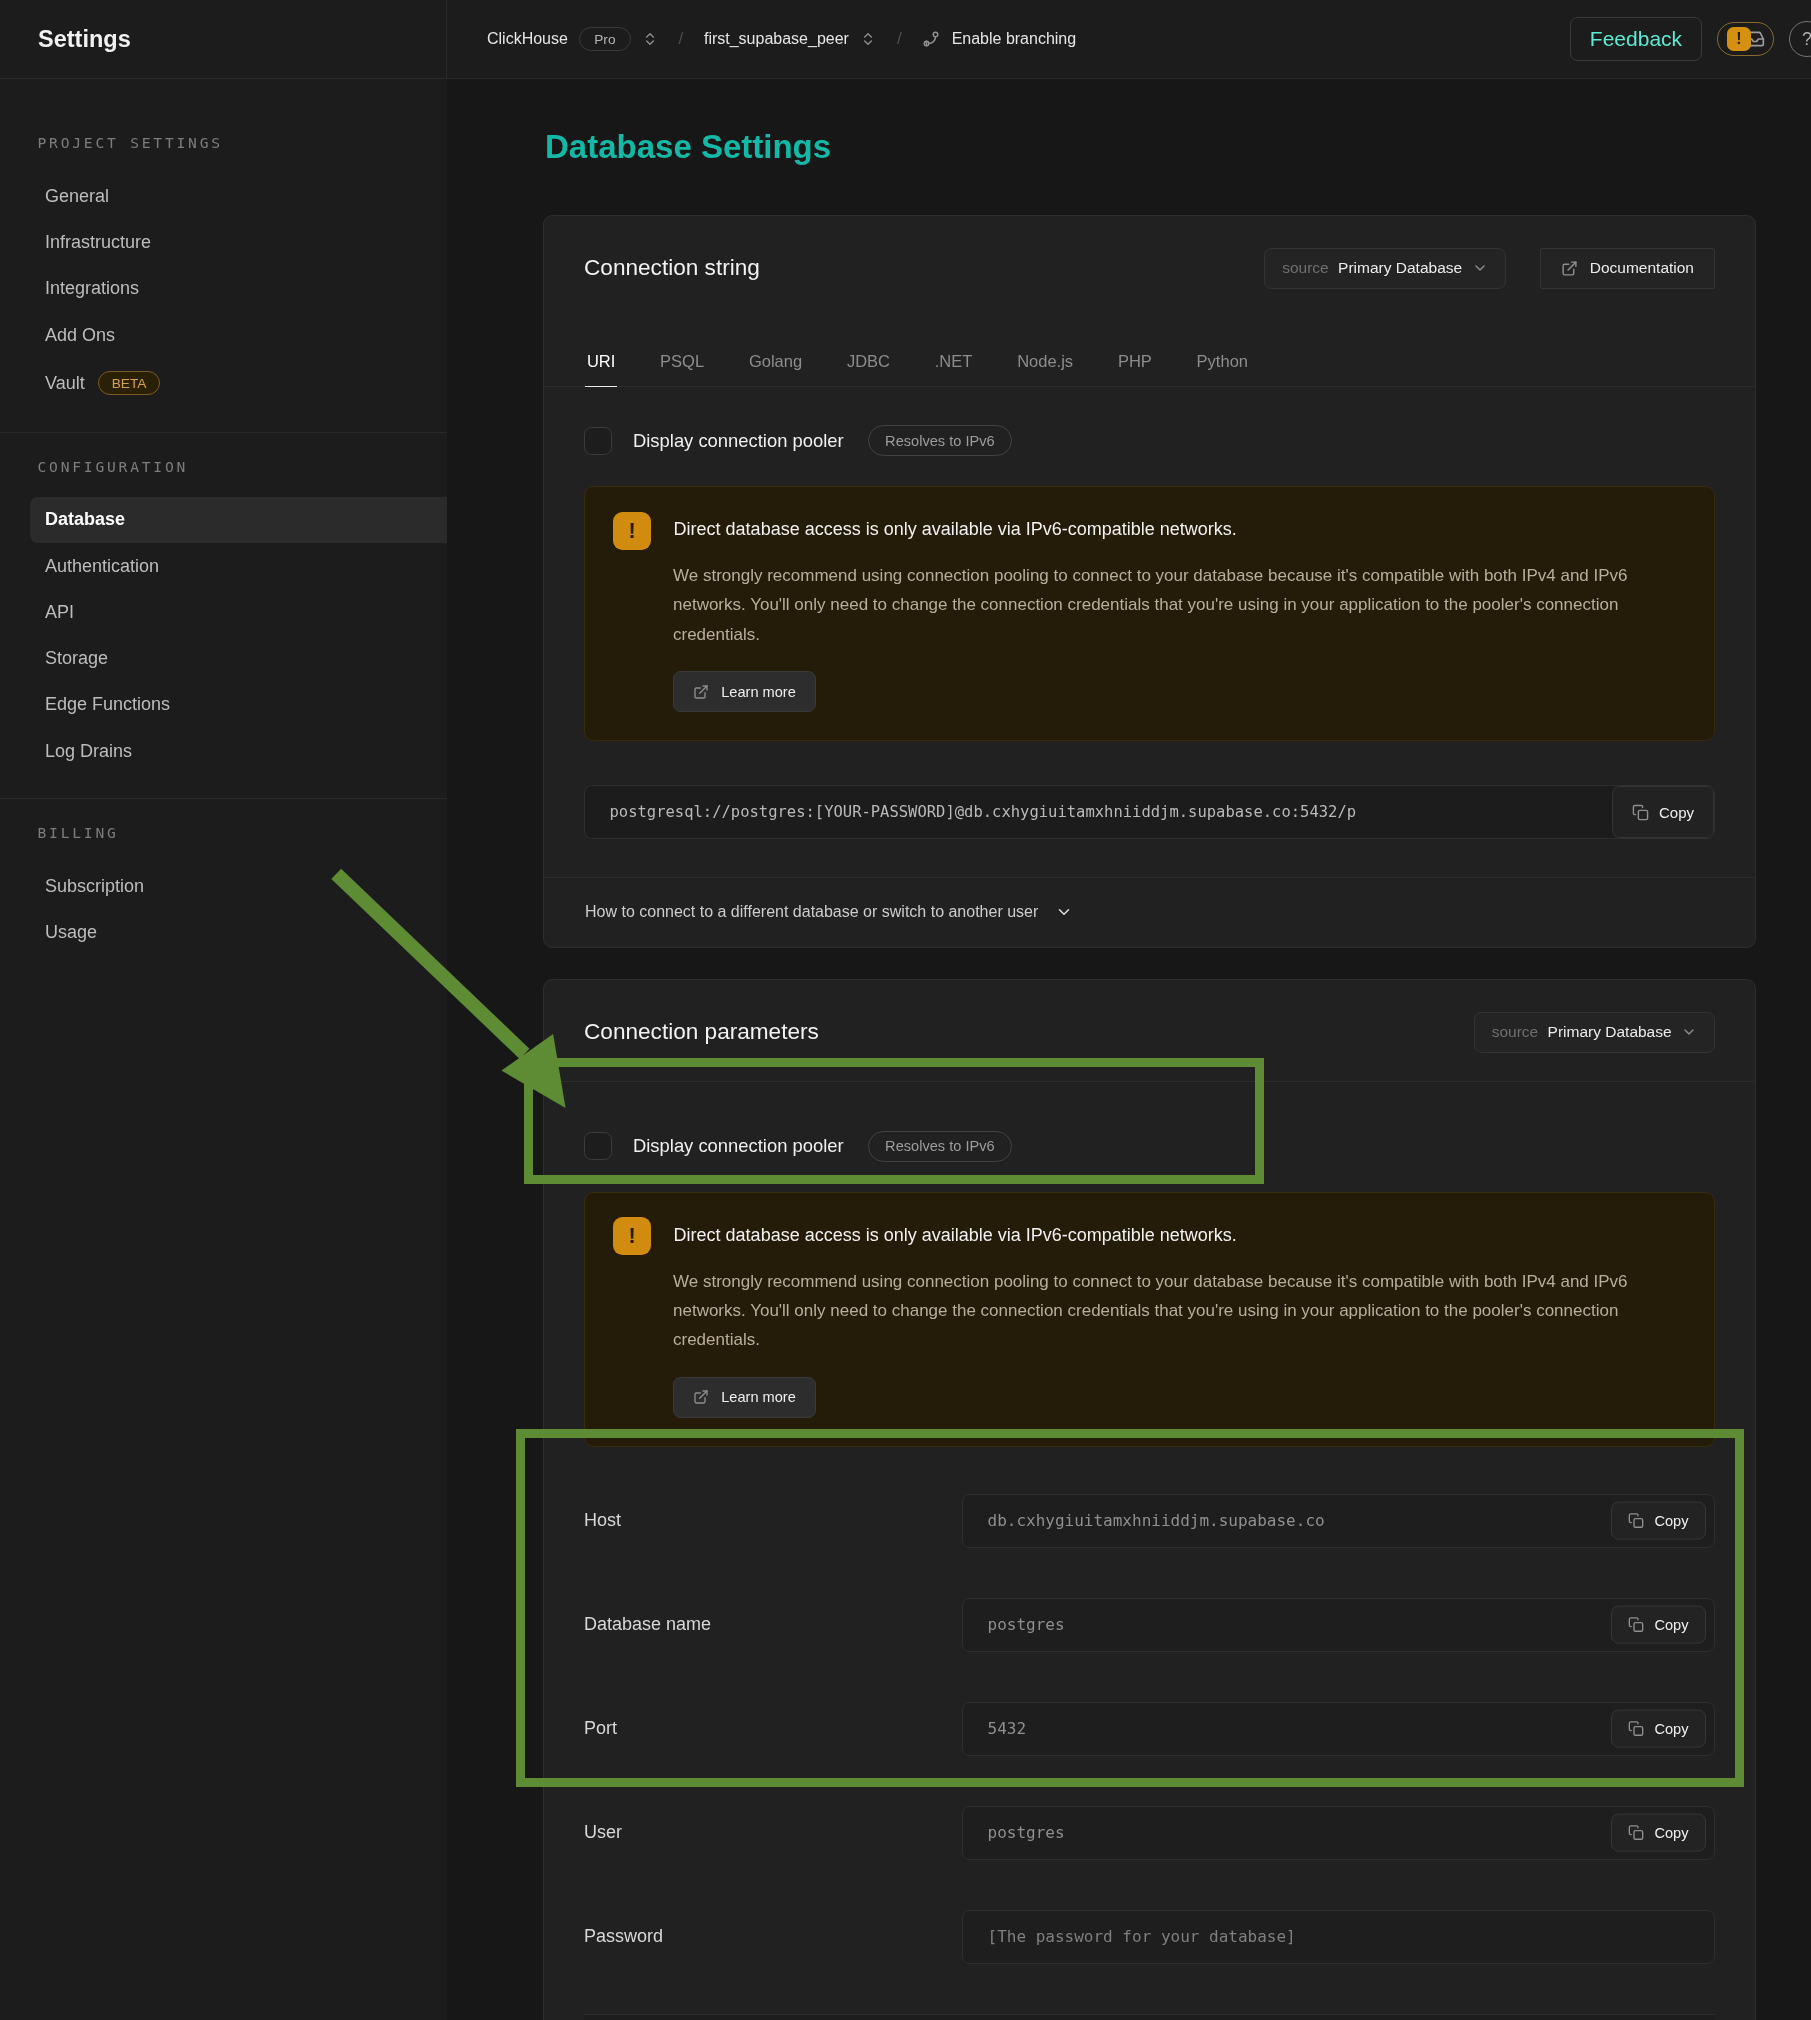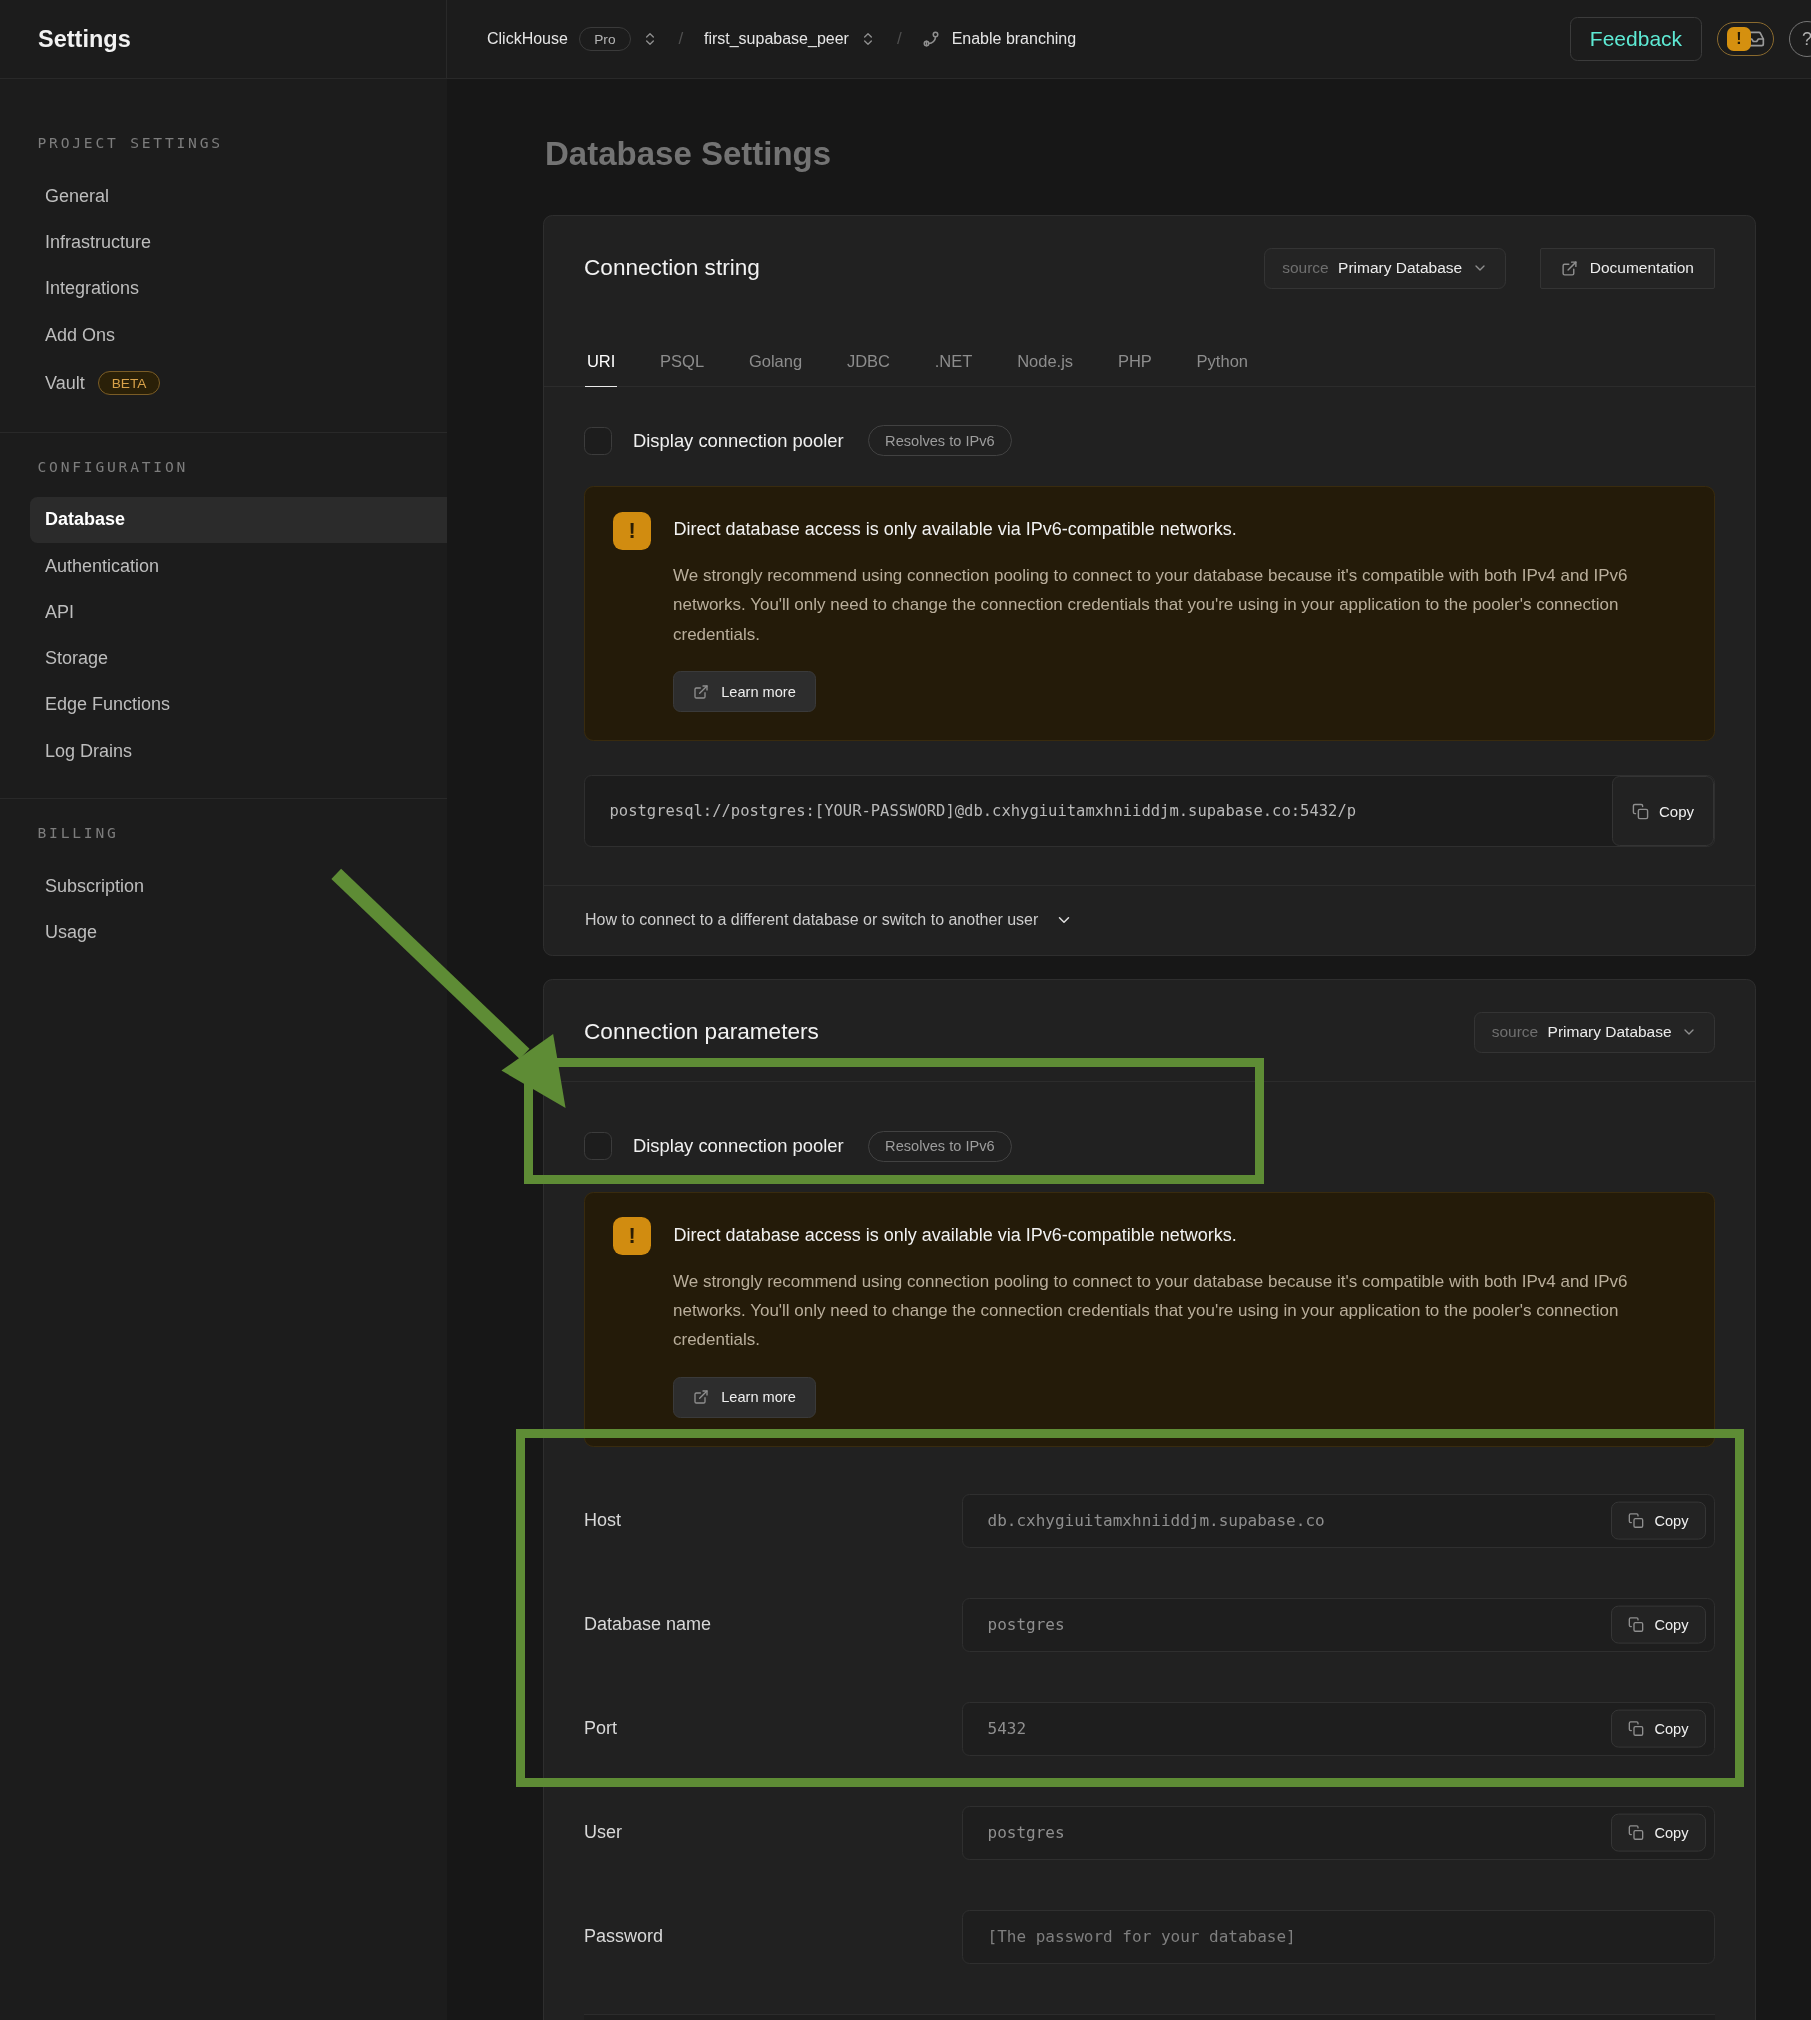--- a/index.html
+++ b/index.html
@@ -43,21 +43,21 @@
     color:#7d7d7d; margin:19px 7.5px 22.6px; }
   .side-item { font-size:18px; color:#bdbdbd; padding:12.2px 15px; margin:0.9px 0; border-radius:7.5px; cursor:pointer;
     display:flex; align-items:center; gap:13px; }
   .side-item.active { background:#2b2b2b; color:#ffffff; font-weight:700; }
   .side-divider { border-top:0.9px solid #292929; margin:24.5px 0; }
   .badge-beta { border:0.9px solid #7a5c26; background:#2a2008; color:#d7a14a; border-radius:941px;
     font-size:13.7px; padding:3.8px 13px; font-weight:400; }
 
   
   .main { position:absolute; left:447px; top:79px; right:0; bottom:0; background:#171717; }
-  .page-title { position:absolute; left:98px; top:56px; font-size:33px; font-weight:600; color:#737373; }
+  .page-title { position:absolute; left:98px; top:49px; font-size:33px; font-weight:600; color:#14b8a6; }
 
   .card { position:absolute; left:96px; width:1213px; background:#212121;
     border:0.9px solid #2e2e2e; border-radius:9.4px; }
   .card1 { top:136px; }
   .card2 { top:900px; height:1092px; }
 
   .card-head { display:flex; align-items:center; justify-content:space-between; padding:32px 40px 0; }
   .card2 .card-head { padding-bottom:28px; border-bottom:0.9px solid #2c2c2c; }
   .card-title { font-size:22.6px; color:#f2f2f2; font-weight:400; }
   .head-controls { display:flex; align-items:center; gap:34px; }
@@ -84,22 +84,22 @@
 
   .warning { background:#241b09; border:0.9px solid #392b0e; border-radius:9.4px; padding:24.5px 28px 28px; }
   .warn-head { display:flex; align-items:flex-start; gap:22.6px; }
   .warn-icon { width:38px; height:38px; border-radius:9.4px; background:#d18c10; color:#2b1d04;
     font-weight:700; font-size:21.7px; display:flex; align-items:center; justify-content:center; flex:none; }
   .warn-title { font-size:18px; color:#f2f2f2; padding-top:7.5px; }
   .warn-body { font-size:17px; color:#b9ae9b; line-height:1.72; margin:11.3px 0 22.6px 60px; max-width:1008px; }
   .btn-learn { margin-left:60px; display:inline-flex; align-items:center; gap:12.2px; background:#2d2d2d;
     border:0.9px solid #3a3a3a; border-radius:7.5px; padding:11.3px 19px; color:#eeeeee; font-size:14.6px; cursor:pointer; }
 
-  .uri-box { position:relative; margin-top:34px; background:#1c1c1c; border:0.9px solid #2f2f2f;
-    border-radius:7.5px; height:72px; display:flex; align-items:center; overflow:hidden; }
+  .uri-box { position:relative; margin-top:44px; background:#1c1c1c; border:0.9px solid #2f2f2f;
+    border-radius:7.5px; height:54px; display:flex; align-items:center; overflow:hidden; }
   .uri-text { font-family:"DejaVu Sans Mono", monospace; font-size:15.5px; color:#b9b9b9;
     padding-left:24.5px; white-space:nowrap; }
   .btn-copy-uri { position:absolute; right:0; top:0; height:100%; display:flex; align-items:center; gap:10.4px;
     background:#222222; border:0.9px solid #343434; border-radius:7.5px; padding:0 19px; color:#f0f0f0;
     font-size:15px; cursor:pointer; }
 
   .card-foot { border-top:0.9px solid #2c2c2c; padding:25.4px 41px; display:flex; align-items:center; gap:17px;
     font-size:16px; color:#cdcdcd; }
 
   .fields { margin-top:47px; }

